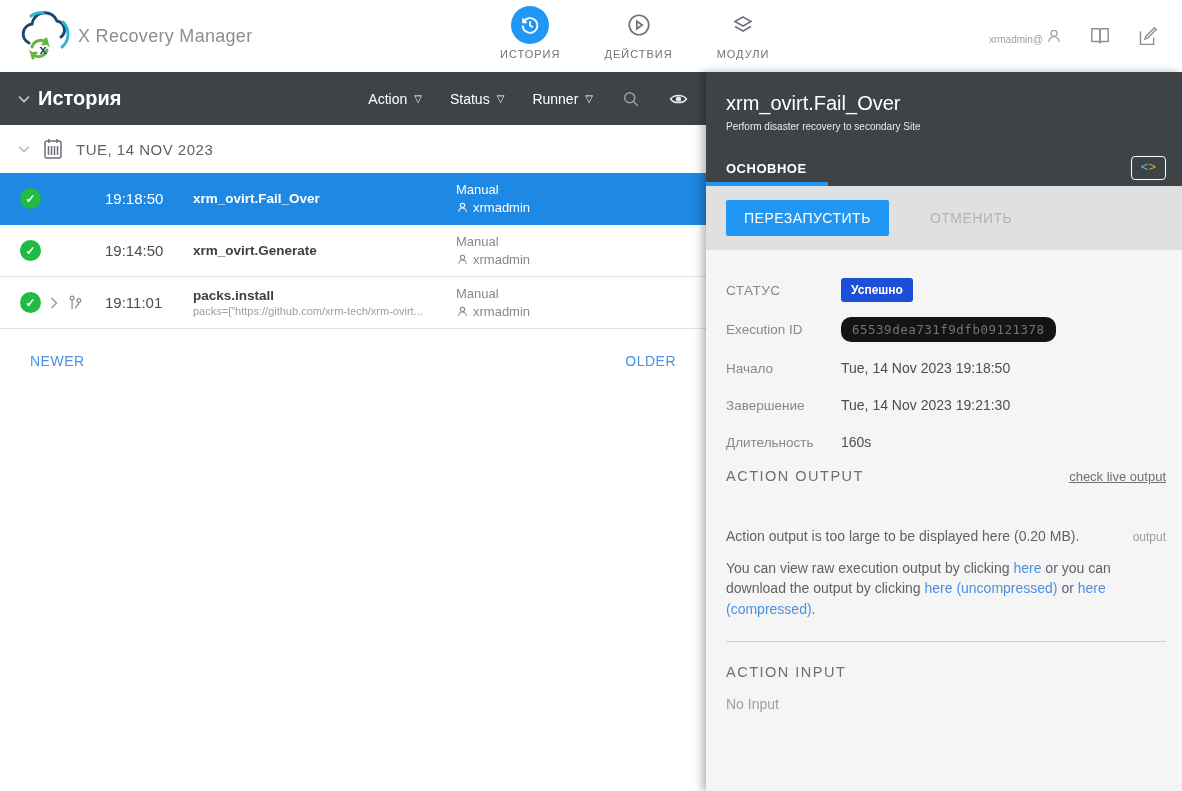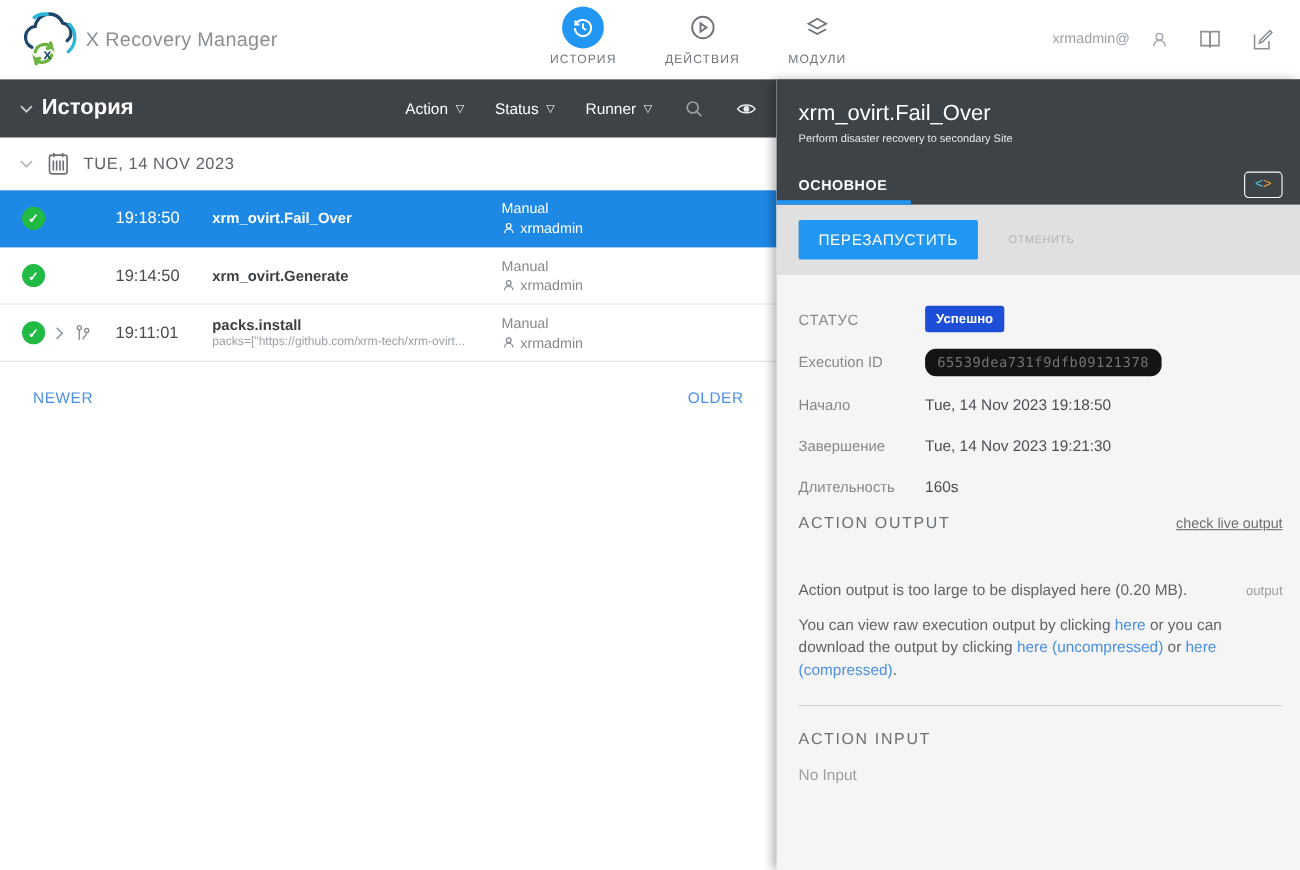--- a/index.html
+++ b/index.html
@@ -12,21 +12,21 @@
             justify-content:space-between; padding:0 24px 0 14px; flex:0 0 auto; }
   .brand { display:flex; align-items:center; gap:6px; }
   .brand-text { font-size:18px; color:#8a8f94; letter-spacing:.3px; }
   .nav-center { display:flex; gap:44px; position:absolute; left:500px; top:6px; }
   .nav-item { display:flex; flex-direction:column; align-items:center; gap:4px; cursor:pointer; }
   .nav-item .circ { width:38px; height:38px; border-radius:50%; display:flex;
                     align-items:center; justify-content:center; color:#6e747a; }
   .nav-item.active .circ { background:#2196f3; color:#fff; }
   .nav-label { font-size:11px; color:#6e747a; letter-spacing:1px; }
   .topbar-right { display:flex; align-items:center; gap:26px; color:#9aa0a6; }
-  .user-chip { display:flex; align-items:flex-start; gap:18px; font-size:13px; color:#9aa0a6; }
+  .user-chip { display:flex; align-items:flex-end; gap:2px; font-size:10px; color:#9aa0a6; }
 
   
   .main { flex:1; display:flex; min-height:0; }
   .left { width:706px; display:flex; flex-direction:column; background:#fff; }
   .right { flex:1; display:flex; flex-direction:column; background:#f5f5f5;
            box-shadow:-4px 0 8px rgba(0,0,0,.28); z-index:2; }
 
   
   .list-head { height:53px; background:#3e4348; display:flex; align-items:center;
                padding:0 18px; color:#fff; }
@@ -73,26 +73,26 @@
   .det-sub { font-size:10px; margin-top:6px; color:#e8eaec; }
   .det-tabs { margin-top:18px; height:36px; display:flex; align-items:center; position:relative;
               margin-left:-20px; margin-right:-16px; padding:0 16px 0 20px; }
   .tab { font-size:13px; font-weight:bold; letter-spacing:.5px; color:#fff; cursor:pointer; }
   .tab-underline { position:absolute; left:0; bottom:0; width:122px; height:4px; background:#2196f3; }
   .code-btn { margin-left:auto; border:1px solid #fff; border-radius:4px; padding:1px 9px 3px;
               font-size:13px; cursor:pointer; background:transparent; line-height:1.4; }
   .code-open { color:#5bc0de; } .code-close { color:#e8a33d; }
 
   
-  .btnbar { background:#e0e0e0; padding:14px 20px; display:flex; align-items:center; gap:10px;
+  .btnbar { background:#e0e0e0; padding:14px 20px; display:flex; align-items:center; gap:23px;
             flex:0 0 auto; }
   .btn-primary { background:#2196f3; color:#fff; border:none; font-size:14px; letter-spacing:.5px;
                  padding:10px 18px; border-radius:2px; cursor:pointer;
                  font-family:"Liberation Sans", sans-serif; }
-  .btn-disabled { background:transparent; color:#b4b4b4; border:none; font-size:10px;
+  .btn-disabled { background:transparent; color:#b4b4b4; border:none; font-size:14px;
                   letter-spacing:.5px; padding:10px 18px; cursor:default;
                   font-family:"Liberation Sans", sans-serif; }
 
   
   .det-body { padding:28px 16px 0 20px; overflow:hidden; font-size:14px; color:#5f6368; }
   .frow { display:flex; align-items:center; margin-bottom:15px; min-height:22px; }
   .flabel { width:115px; flex:0 0 auto; color:#85898d; font-size:13.5px; }
   .flabel.caps { letter-spacing:.5px; }
   .fvalue { color:#4a4e52; font-size:14px; }
   .badge-success { background:#1d4ed8; color:#fff; font-size:12px; font-weight:bold;

